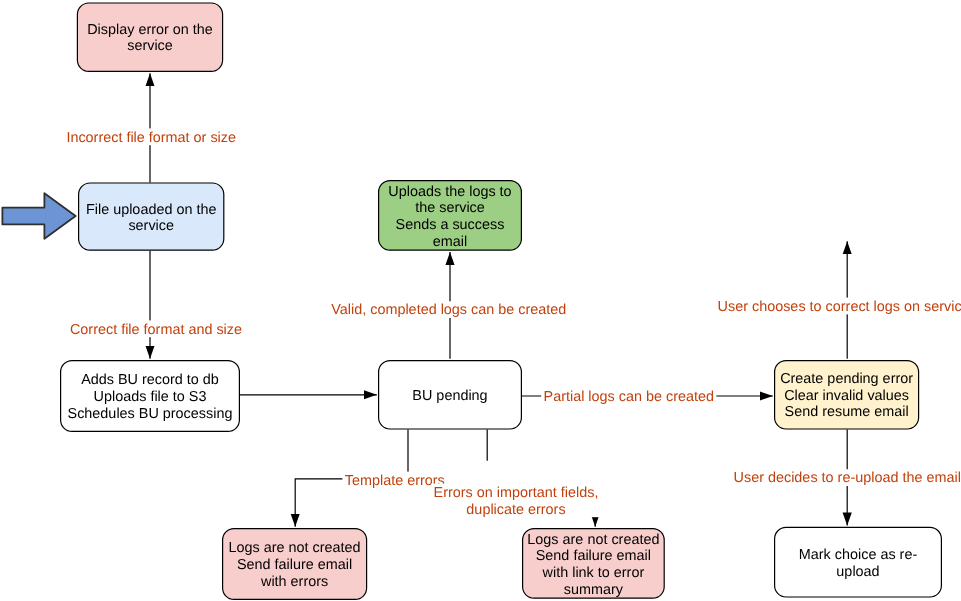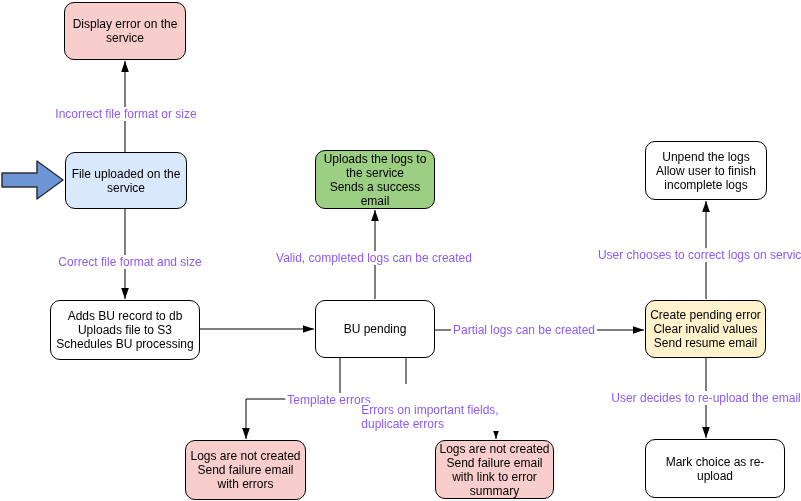--- a/index.html
+++ b/index.html
@@ -20,22 +20,23 @@
     text-align:center;
     font-size:12px;line-height:14px;color:#000000;
     box-sizing:border-box;
     padding:2px;
   }
   .node span{white-space:pre-line;}
   .edge-label{
     position:absolute;
     transform:translate(-50%,-50%);
     background:#ffffff;
-    font-size:12px;line-height:14px;color:#8b5cf6;
+    font-size:12px;line-height:14px;color:#c2410c;
     white-space:pre;
+    text-align:center;
     padding:0 2px;
   }
 </style>
 </head>
 <body>
 
 <div id="canvas">
 
   <svg id="wires" xmlns="http://www.w3.org/2000/svg">
     <defs>
@@ -86,25 +87,20 @@
     <span>BU pending</span>
   </div>
 
   <div class="node" style="left: 315px; top: 150px; width: 120px; height: 59px; background: rgb(156, 206, 131);">
     <span>Uploads the logs to
 the service
 Sends a success
 email</span>
   </div>
 
-  <div class="node" style="left: 645px; top: 141px; width: 122px; height: 59px; background: rgb(255, 255, 255);">
-    <span>Unpend the logs
-Allow user to finish
-incomplete logs</span>
-  </div>
 
   <div class="node" style="left: 645px; top: 300px; width: 121px; height: 58px; background: rgb(255, 242, 204);">
     <span>Create pending error
 Clear invalid values
 Send resume email</span>
   </div>
 
   <div class="node" style="left: 645px; top: 439px; width: 140px; height: 59px; background: rgb(255, 255, 255);">
     <span>Mark choice as re-
 upload</span>
@@ -117,21 +113,21 @@
   </div>
 
   <div class="node" style="left: 435px; top: 440px; width: 119px; height: 59px; background: rgb(248, 206, 204);">
     <span>Logs are not created
 Send failure email
 with link to error
 summary</span>
   </div>
 
   <div class="edge-label" style="left:126px;top:114px">Incorrect file format or size</div>
-  <div class="edge-label" style="left:130px;top:262px">Correct file format and size</div>
+  <div class="edge-label" style="left:130px;top:274px">Correct file format and size</div>
   <div class="edge-label" style="left:374px;top:258px">Valid, completed logs can be created</div>
   <div class="edge-label" style="left:524px;top:330px">Partial logs can be created</div>
   <div class="edge-label" style="left:703px;top:255px">User chooses to correct logs on service</div>
   <div class="edge-label" style="left:706px;top:398px">User decides to re-upload the email</div>
   <div class="edge-label" style="left:329px;top:400px">Template errors</div>
   <div class="edge-label" style="left:430px;top:417px">Errors on important fields,
 duplicate errors</div>
 
 </div>
 

